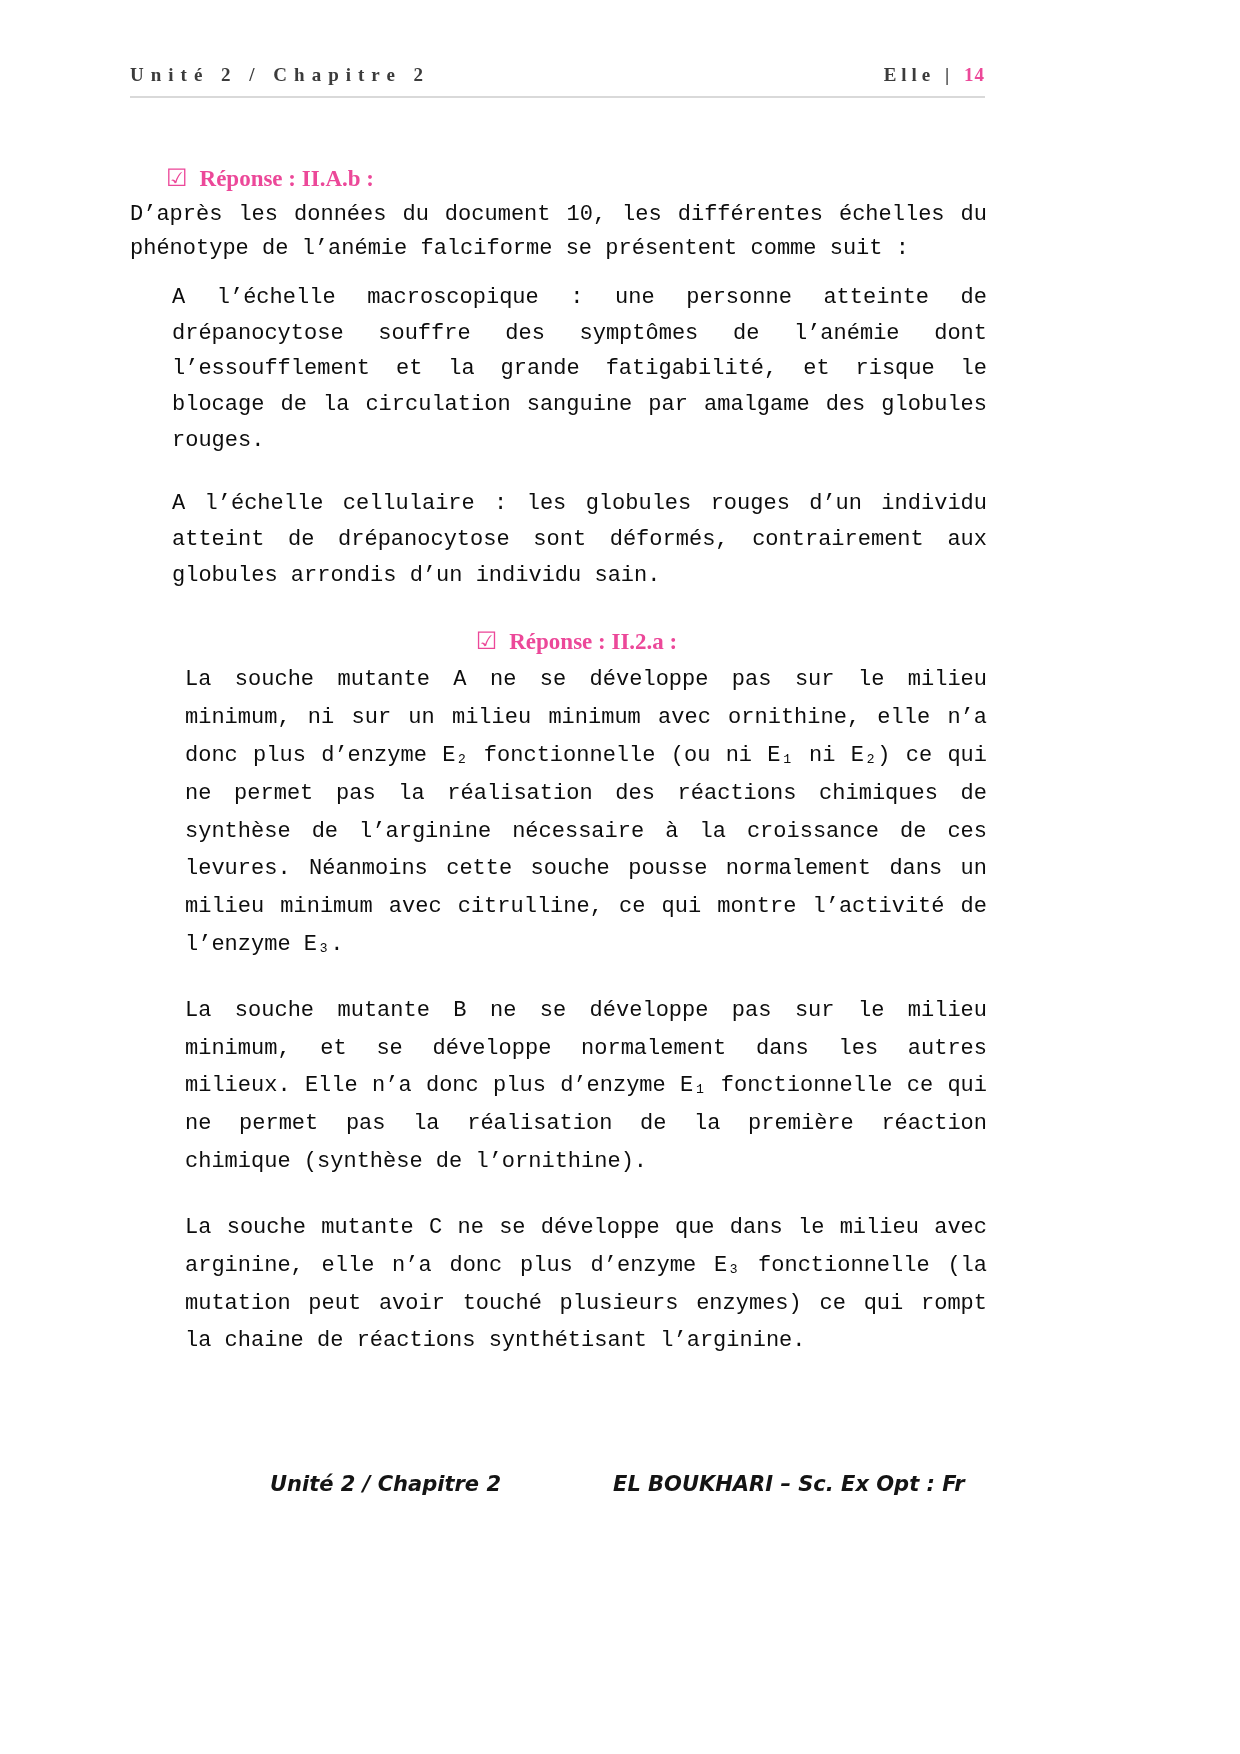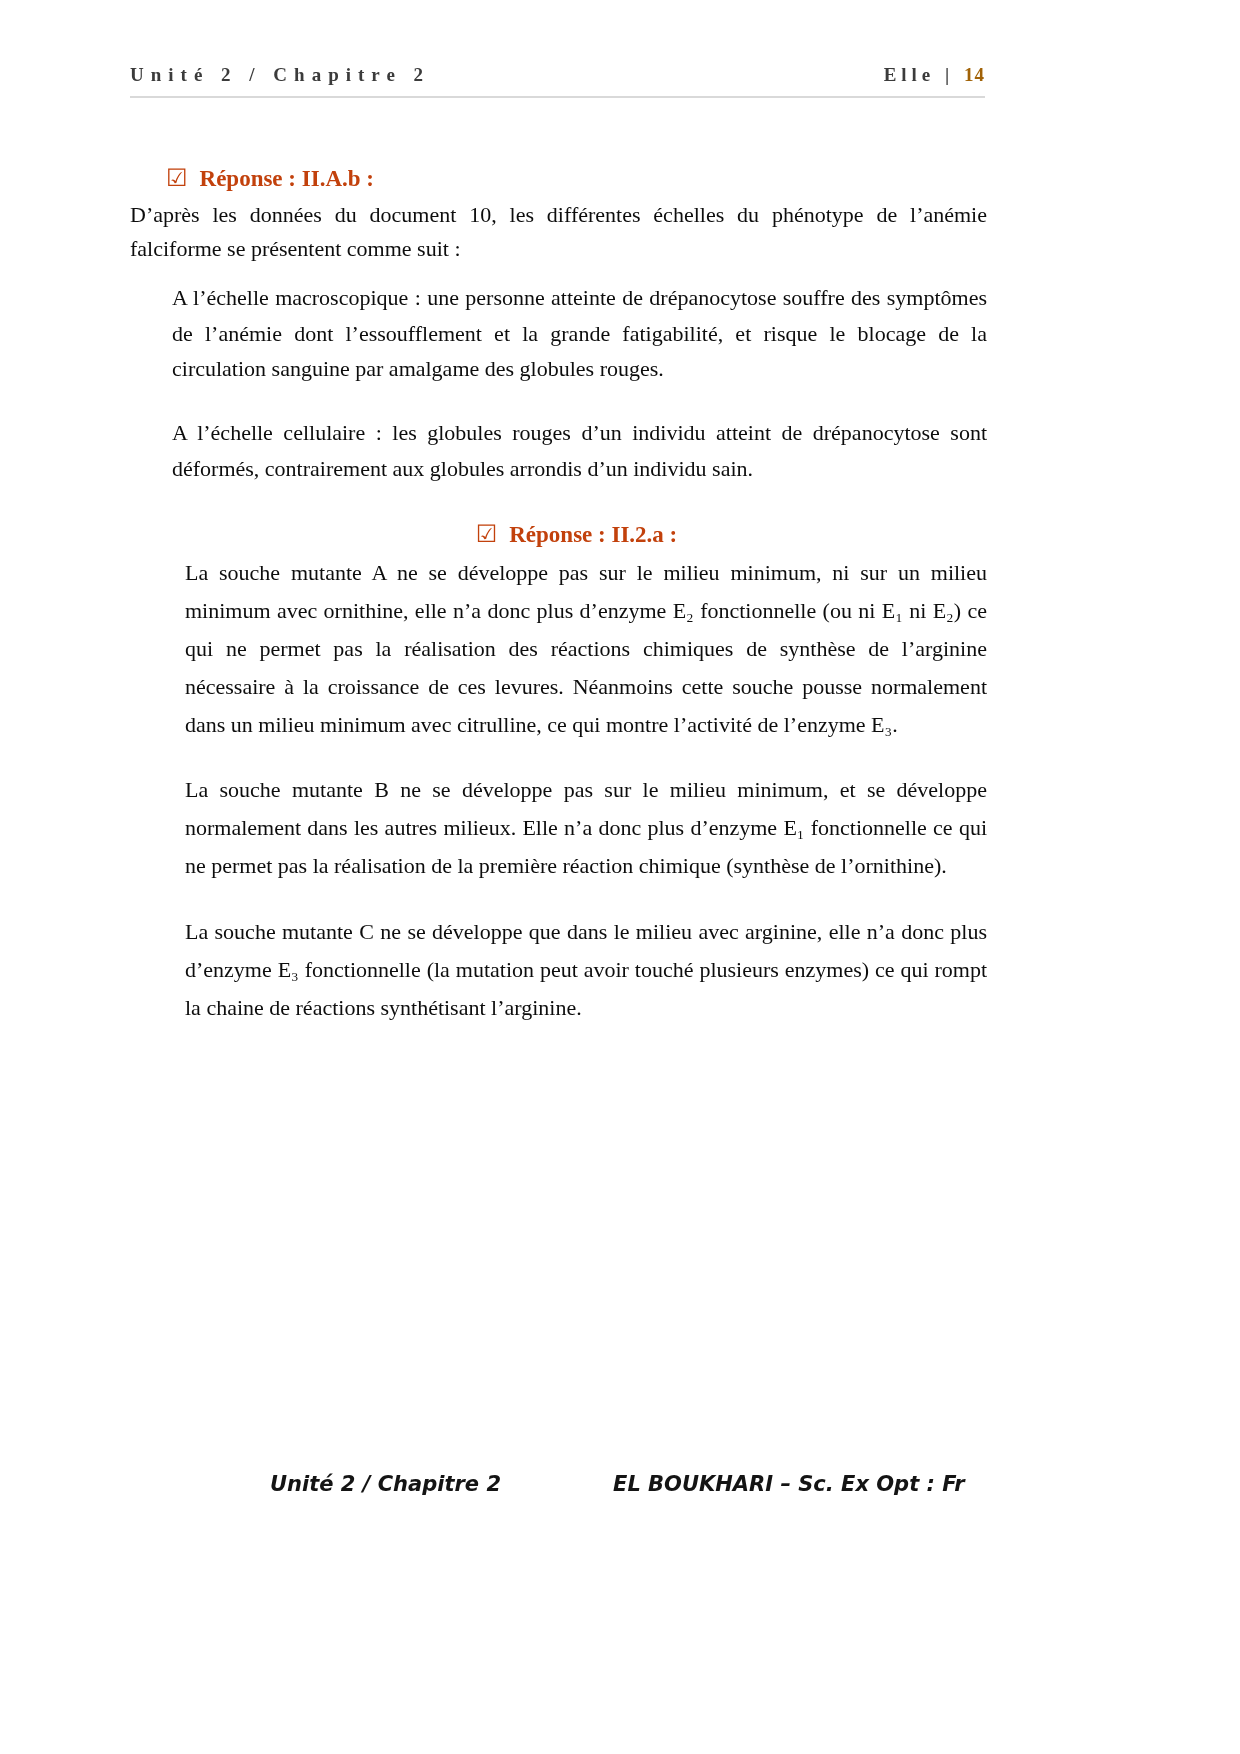--- a/index.html
+++ b/index.html
@@ -31,43 +31,44 @@
     color: #3b3b3b;
   }
   .header .chapter {
     letter-spacing: 7px;
   }
   .header .pagebox {
     letter-spacing: 5px;
     white-space: nowrap;
   }
   .header .pagebox .pnum {
-    color: #a16207;
+    color: #ec4899;
     letter-spacing: 1px;
   }
   
   .content {
     margin-left: 130px;
     width: 857px;
   }
   .resp-heading {
     margin: 66px 0 6px 36px;
     font-size: 23px;
     font-weight: bold;
-    color: #c2410c;
+    color: #ec4899;
   }
   .resp-heading .chk {
     font-weight: normal;
     font-size: 24px;
     margin-right: 12px;
   }
   .content p {
     margin: 0;
     text-align: justify;
     font-size: 22px;
+    font-family: Liberation Mono, monospace;
   }
   .intro1 {
     line-height: 1.55;
     margin-bottom: 14px !important;
   }
   .intro2 {
     line-height: 1.72;
     margin-top: 18px !important;
     margin-bottom: 22px !important;
   }

